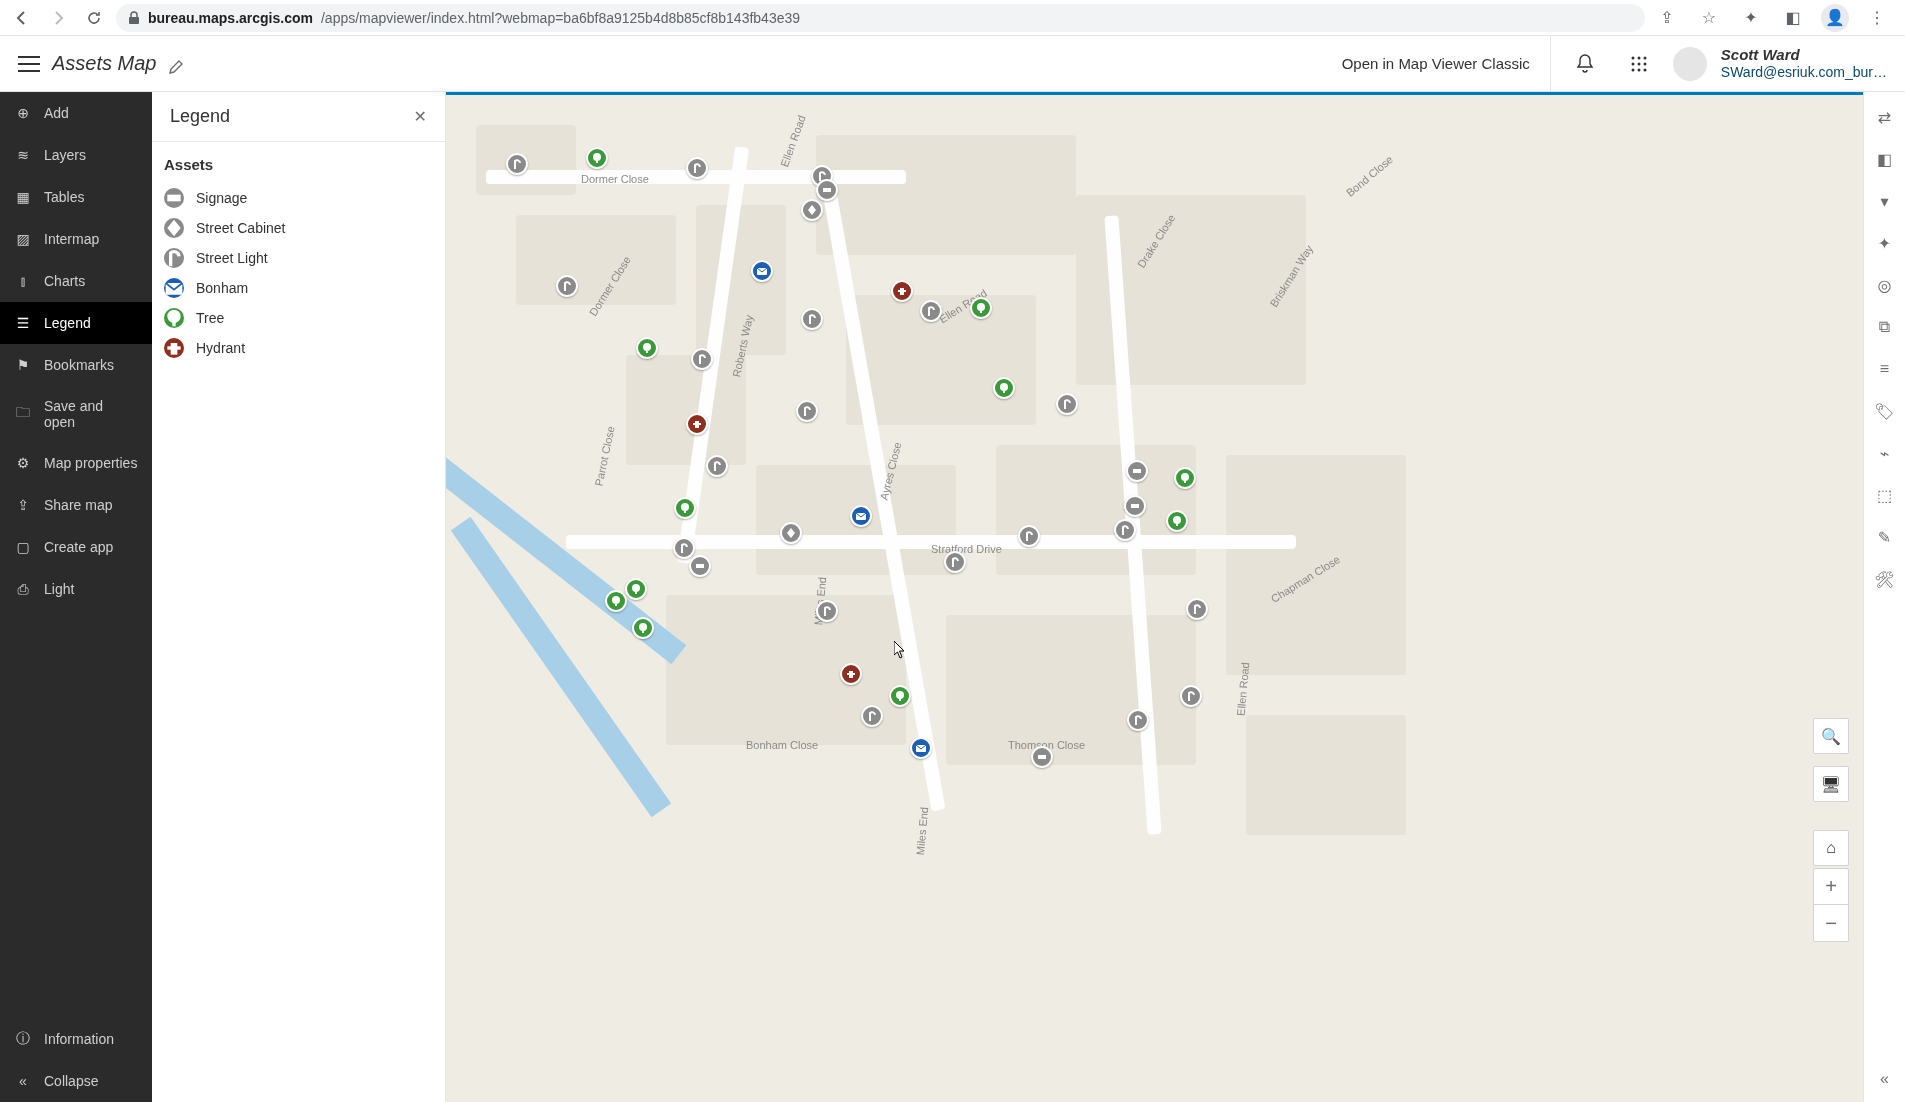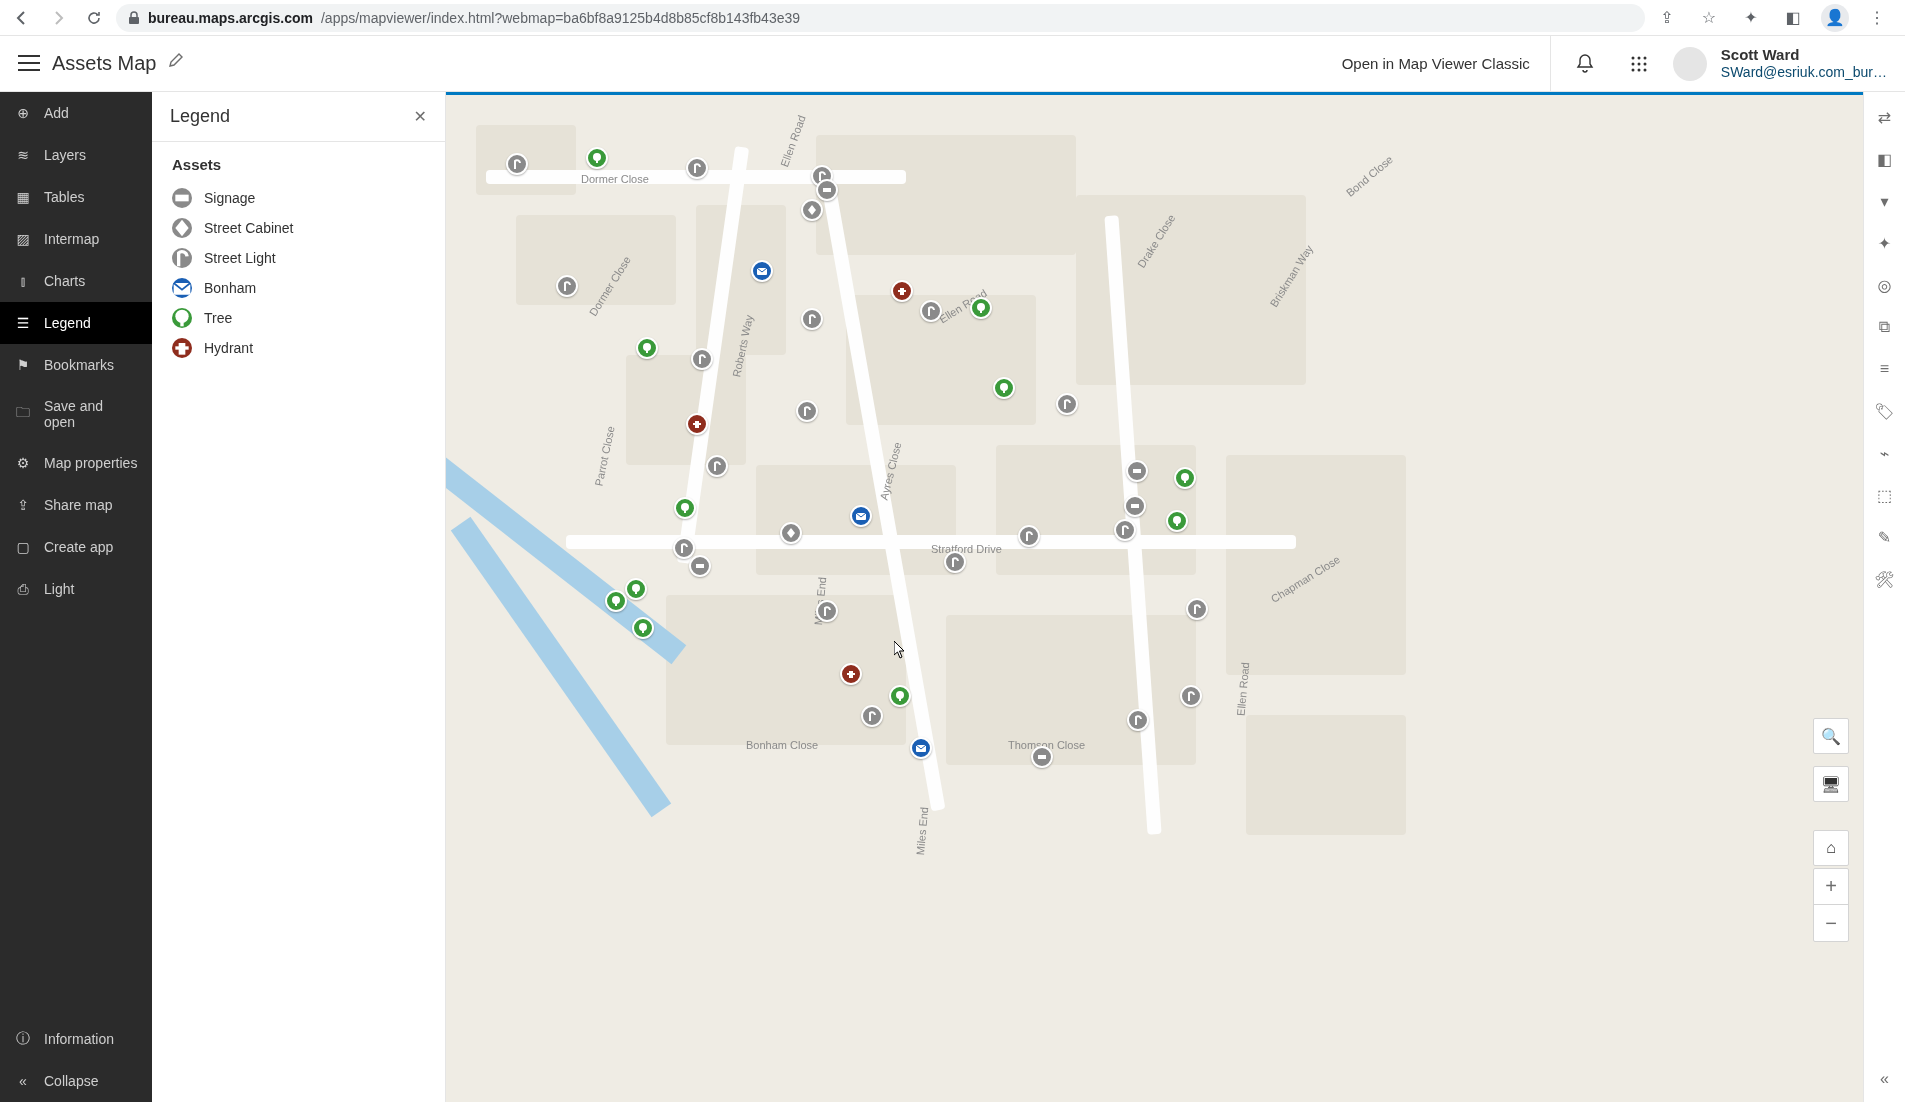--- a/index.html
+++ b/index.html
@@ -8,49 +8,49 @@
 
 .browser-bar{height:36px;background:#fff;display:flex;align-items:center;padding:0 8px;gap:8px;border-bottom:1px solid #e5e5e5;}
 .browser-bar .nav-ico{width:28px;height:28px;display:flex;align-items:center;justify-content:center;color:#5f6368;border-radius:50%;}
 .browser-bar .nav-ico.dis{color:#bdbdbd;}
 .omni{flex:1;height:28px;background:#f1f3f4;border-radius:14px;display:flex;align-items:center;padding:0 12px;gap:8px;color:#202124;font-size:14px;}
 .omni .lock{color:#5f6368;}
 .right-ico-row{display:flex;gap:14px;align-items:center;padding-right:6px;}
 
 
 .app-header{height:56px;display:flex;align-items:center;padding:0 18px;gap:14px;border-bottom:1px solid #e5e5e5;background:#fff;}
-.title-area{display:flex;align-items:flex-start;gap:12px;}
+.title-area{display:flex;align-items:flex-end;gap:12px;font-style:italic;}
 .burger{width:22px;height:22px;display:flex;flex-direction:column;justify-content:space-around;}
 .burger span{height:2px;background:#323232;display:block;}
 .app-title{font-size:20px;color:#323232;}
 .pencil{color:#6e6e6e;}
 .header-spacer{flex:1;}
 .classic-link{font-size:15px;color:#323232;border-right:1px solid #e5e5e5;padding-right:20px;height:100%;display:flex;align-items:center;}
 .header-ico{width:40px;height:40px;display:flex;align-items:center;justify-content:center;color:#323232;}
 .avatar{width:34px;height:34px;border-radius:50%;background:#e5e5e5;}
 .user-block{display:flex;flex-direction:column;line-height:1.2;max-width:170px;overflow:hidden;}
-.user-name{font-size:15px;font-weight:600;color:#323232;}
+.user-name{font-size:15px;font-weight:600;color:#323232;font-style:italic;}
 .user-sub{font-size:14px;color:#0c4a6e;white-space:nowrap;text-overflow:ellipsis;overflow:hidden;}
 
 
 .main-grid{display:grid;grid-template-columns:152px 294px 1fr 42px;height:1010px;}
 
 
 .sidebar{background:#2b2b2b;color:#cfcfcf;display:flex;flex-direction:column;font-size:14px;}
 .side-item{display:flex;align-items:center;gap:12px;padding:12px 14px;cursor:pointer;}
 .side-item.active{background:#000;color:#fff;}
 .side-ico{width:18px;height:18px;display:flex;align-items:center;justify-content:center;flex-shrink:0;}
 .side-spacer{flex:1;}
 
 
 .legend-panel{background:#fff;border-right:1px solid #e5e5e5;display:flex;flex-direction:column;}
 .legend-head{display:flex;align-items:center;justify-content:space-between;padding:14px 18px;border-bottom:1px solid #e5e5e5;}
 .legend-head h2{font-size:18px;font-weight:400;color:#323232;}
 .close-x{color:#6e6e6e;font-size:16px;cursor:pointer;}
-.legend-body{padding:14px 20px;}
+.legend-body{padding:14px 12px;}
 .legend-layer-name{font-size:15px;font-weight:600;color:#323232;margin-bottom:10px;}
 .legend-row{display:flex;align-items:center;gap:12px;padding:5px 0;}
 .legend-row .sym{width:20px;height:20px;border-radius:50%;display:flex;align-items:center;justify-content:center;font-size:11px;color:#fff;flex-shrink:0;}
 .legend-row .lbl{font-size:14px;color:#323232;}
 
 
 .map-wrap{position:relative;background:#efece4;overflow:hidden;border-top:3px solid #0079c1;}
 .map-canvas{position:absolute;inset:0;}
 .road{position:absolute;background:#fefefe;border-radius:4px;}
 .road-lbl{position:absolute;font-size:11px;color:#8a8a8a;white-space:nowrap;}

